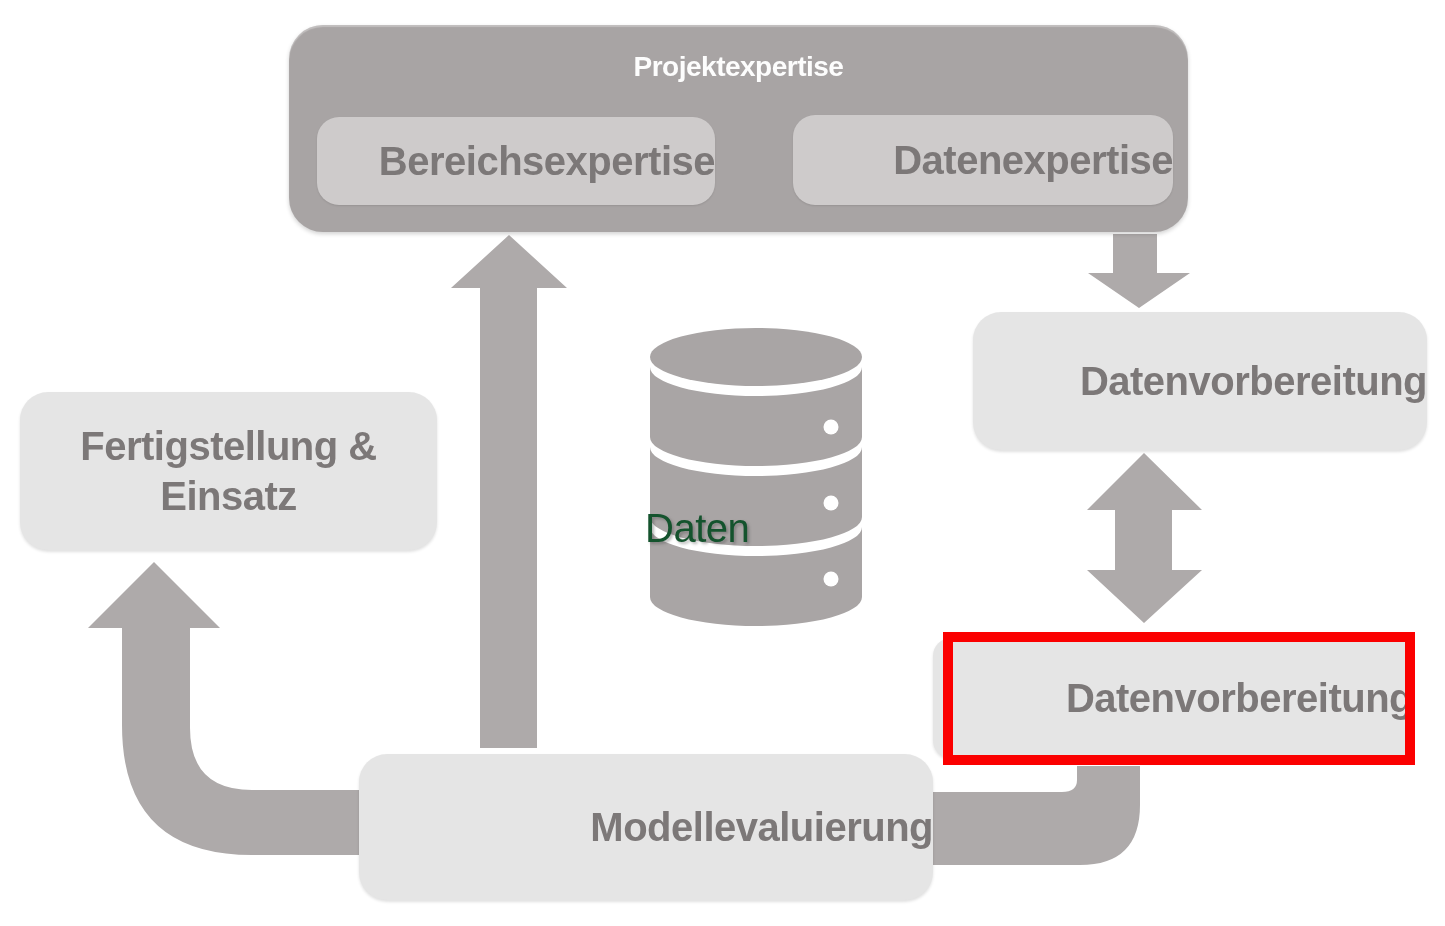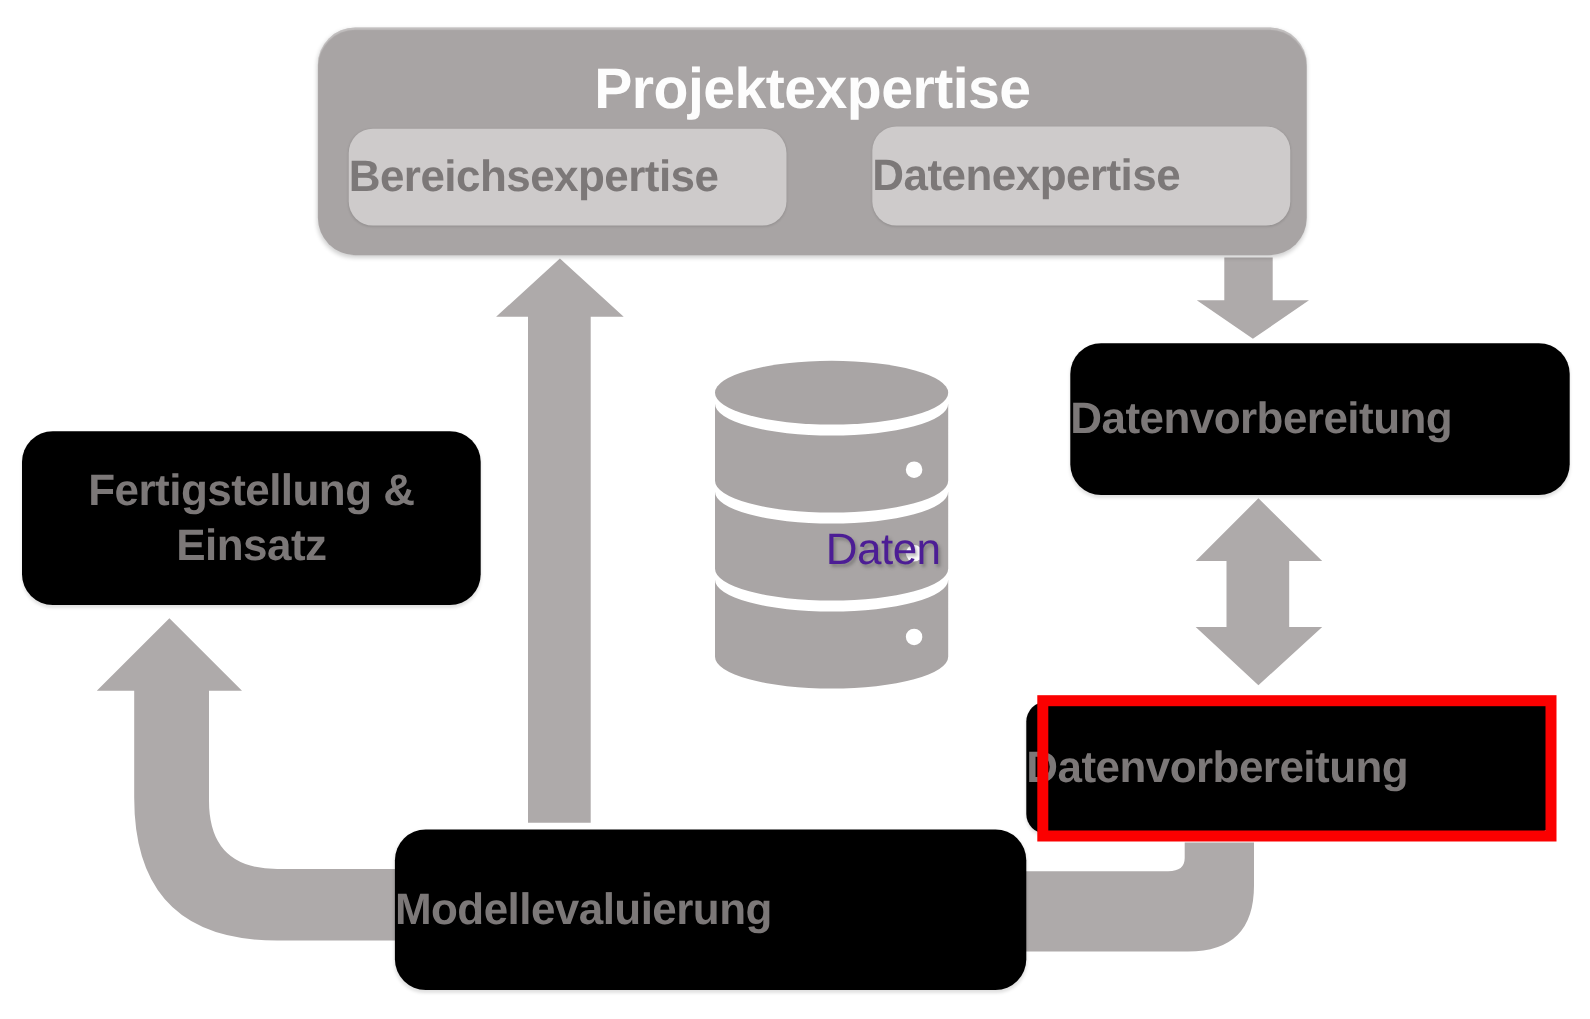--- a/index.html
+++ b/index.html
@@ -6,63 +6,63 @@
   #stage{
     position:relative;
     width:1445px;height:926px;
     background:#ffffff;
     font-family:"Liberation Sans", sans-serif;
     overflow:hidden;
   }
   #arrow-layer{position:absolute;left:0;top:0;width:1445px;height:926px;z-index:1;}
   .box{
     position:absolute;
-    display:flex;align-items:center;justify-content:flex-start;
+    display:flex;align-items:center;justify-content:flex-end;
     text-align:center;
     box-sizing:border-box;
     font-weight:bold;
     color:#7c7878;
     letter-spacing:-0.5px;
     z-index:2;
   }
   .light{
-    background:#000000;
+    background:#e5e5e5;
     border-radius:28px;
     box-shadow:0 2px 3px rgba(0,0,0,.12);
     font-size:40px;
   }
   #outer-container{
     left:289px;top:25px;width:899px;height:207px;
     background:#a8a4a4;border-radius:34px;
     box-shadow:0 2px 4px rgba(0,0,0,.18), inset 0 2px 1px rgba(255,255,255,.30);
   }
   #project-title{
     position:absolute;left:289px;top:51px;width:899px;
-    text-align:center;font-size:52px;font-weight:bold;color:#fdfdfd;
+    text-align:center;font-size:28px;font-weight:bold;color:#fdfdfd;
     letter-spacing:-0.5px;z-index:3;
   }
   .subbox{
     background:#cecbcb;border-radius:22px;font-size:40px;
     box-shadow:0 1px 2px rgba(0,0,0,.10);
     z-index:3;
   }
   #area-expertise-node{left:317px;top:117px;width:398px;height:88px;}
   #data-expertise-node{left:793px;top:115px;width:380px;height:90px;}
   #finalization-node{left:20px;top:392px;width:417px;height:158px;line-height:1.25;padding:0 24px;}
   #data-preparation-node{left:973px;top:312px;width:454px;height:138px;}
   #model-development-node{left:933px;top:638px;width:480px;height:120px;border-radius:18px;}
   #model-evaluation-node{left:359px;top:754px;width:574px;height:146px;}
   #highlight-box{
     position:absolute;left:943px;top:632px;width:472px;height:133px;
     box-sizing:border-box;border:10px solid #fb0000;background:transparent;
     z-index:4;
   }
   #database-label{
-    position:absolute;left:645px;top:478px;width:210px;
-    text-align:right;font-size:40px;font-weight:normal;color:#4c1d95;
+    position:absolute;left:645px;top:506px;width:210px;
+    text-align:left;font-size:40px;font-weight:normal;color:#14532d;
     text-shadow:2px 2px 3px rgba(70,70,70,.40);
     z-index:3;letter-spacing:-0.5px;
   }
 </style>
 </head>
 <body>
 
 <div id="stage">
 
   <svg id="arrow-layer" viewBox="0 0 1445 926" xmlns="http://www.w3.org/2000/svg">

